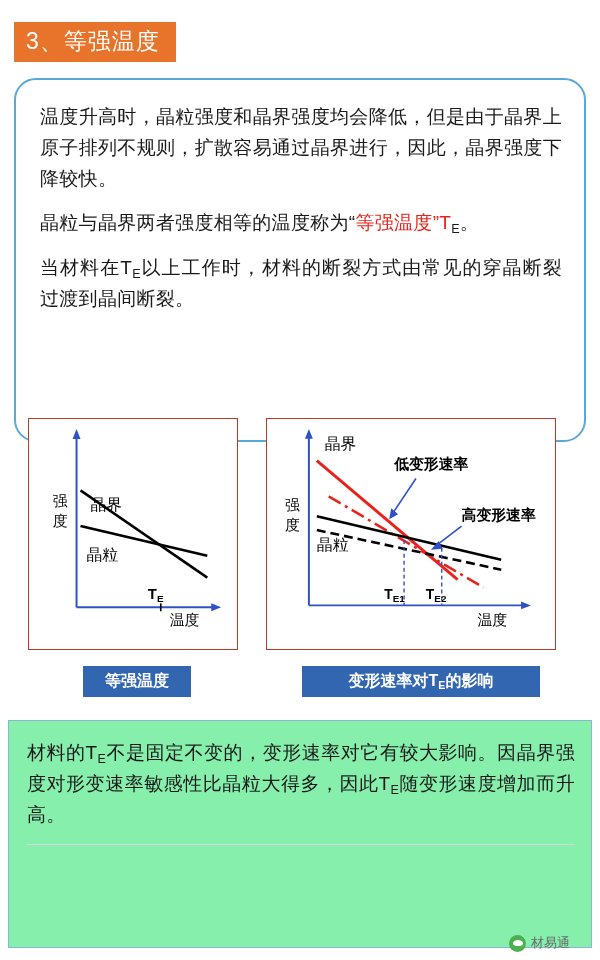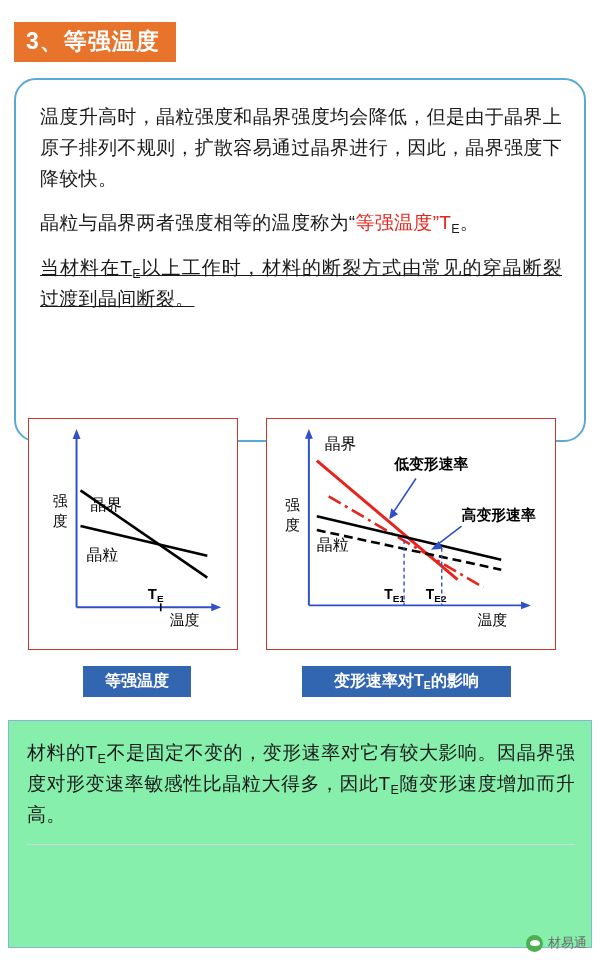--- a/index.html
+++ b/index.html
@@ -17,21 +17,21 @@
   }
 
   
   .section-header {
     position: absolute;
     left: 14px;
     top: 22px;
     background: #e8742c;
     color: #ffffff;
     font-size: 23px;
-    font-weight: bold;
+    font-weight: normal;
     padding: 8px 16px 9px 12px;
     letter-spacing: 1px;
     line-height: 1;
   }
 
   
   .text-card {
     position: absolute;
     left: 14px;
     top: 78px;
@@ -42,21 +42,21 @@
     box-sizing: border-box;
     padding: 22px 22px 0 24px;
   }
   .para {
     font-size: 19px;
     line-height: 1.62;
     letter-spacing: 0.3px;
     margin: 0 0 14px 0;
     text-align: justify;
   }
-  .para:last-child { margin-bottom: 0; text-decoration: underline; }
+  .para:last-child { margin-bottom: 0; }
   .red { color: #e8231c; }
   sub {
     font-size: 0.66em;
     vertical-align: baseline;
     position: relative;
     top: 0.28em;
   }
 
   
   .charts-row {
@@ -79,21 +79,21 @@
     position: absolute;
     background: #3366b0;
     color: #ffffff;
     font-size: 16px;
     font-weight: bold;
     text-align: center;
     padding: 6px 0 7px 0;
     line-height: 1.1;
   }
   #caption-left  { left: 83px;  top: 248px; width: 108px; }
-  #caption-right { left: 302px; top: 248px; width: 209px; }
+  #caption-right { left: 302px; top: 248px; width: 238px; }
 
   .svg-chart { display: block; width: 100%; height: 100%; }
 
   
   .lower-panel {
     position: absolute;
     left: 8px;
     top: 720px;
     width: 584px;
     height: 228px;
@@ -105,21 +105,21 @@
   .lower-panel .para { font-size: 19px; line-height: 1.64; }
   .divider {
     border: none;
     border-top: 1px solid #cfd8e0;
     margin: 12px 0 12px 0;
   }
 
   
   .footer-brand {
     position: absolute;
-    right: 13px;
+    right: 30px;
     bottom: 8px;
     display: flex;
     align-items: center;
     gap: 5px;
     color: #6b6b6b;
     font-size: 13px;
   }
   .wechat-badge {
     width: 17px;
     height: 17px;

